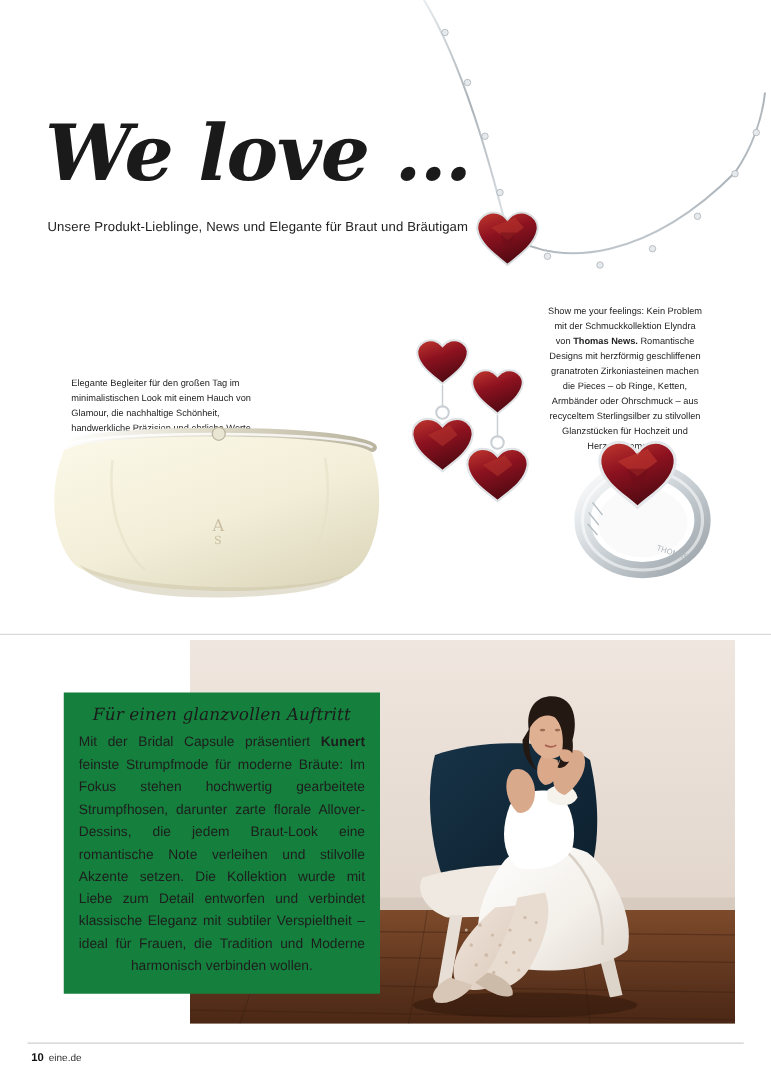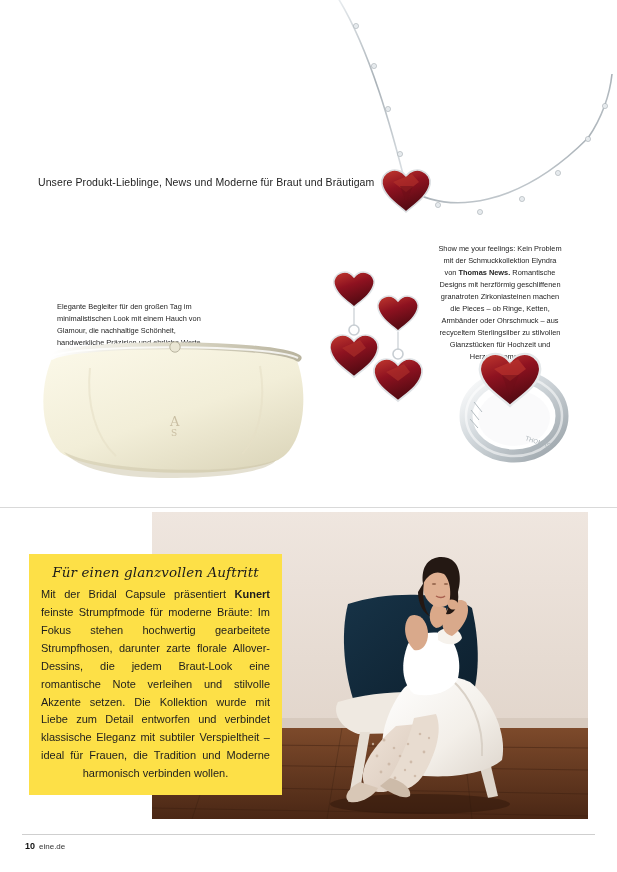--- a/index.html
+++ b/index.html
@@ -127,23 +127,23 @@
   }
   .photo {
     position: absolute;
     left: 152px; top: 0px;
     width: 436px; height: 307px;
     background: #efe7e1;
     overflow: hidden;
   }
   .textbox {
     position: absolute;
-    left: 29px; top: 42px;
+    left: 51px; top: 42px;
     width: 253px;
-    background: #fde047;
+    background: #15803d;
     padding: 8px 12px 12px 12px;
     box-sizing: border-box;
   }
   .feat-title {
     font-family: "DejaVu Serif", serif;
     font-style: italic;
     font-size: 13.5px;
     color: #1a1a1a;
     text-align: center;
     margin: 2px 0 6px 0;
@@ -227,21 +227,22 @@
         <circle cx="275" cy="116" r="2.6"></circle>
       </g>
 
       <g transform="translate(76,196)">
         <path d="M0,-10 C -9,-22 -26,-14 -24,-2 C -22,10 -8,19 0,26 C 8,19 22,10 24,-2 C 26,-14 9,-22 0,-10 Z" fill="url(#gem1)" stroke="#d9dde0" stroke-width="1.6"></path>
         <path d="M-13,-4 L0,6 L13,-4 L6,-12 Z" fill="#b5342c" opacity="0.6"></path>
         <path d="M-6,0 L0,16 L7,0 Z" fill="#6d0e18" opacity="0.55"></path>
       </g>
     </svg>
 
-    <div class="subhead">Unsere Produkt-Lieblinge, News und Moderne für Braut und Bräutigam</div>
+    <div class="headline">We love …</div>
+    <div class="subhead">Unsere Produkt-Lieblinge, News und Elegante für Braut und Bräutigam</div>
 
     <div class="caption-left">
       <span>Elegante Begleiter für den großen Tag im minimalistischen Look mit einem Hauch von Glamour, die nachhaltige Schönheit, handwerkliche Präzision und ehrliche Werte verbinden – aus biozertifizierten Materialien unter fairen Bedingungen in Deutschland gefertigt – gibt’s von </span><b>Alexandra Svendsen.</b>
     </div>
 
     <div class="caption-right">
       <span>Show me your feelings: Kein Problem mit der Schmuckkollektion Elyndra von </span><b>Thomas News.</b><span> Romantische Designs mit herzförmig geschliffenen granatroten Zirkoniasteinen machen die Pieces – ob Ringe, Ketten, Armbänder oder Ohrschmuck – aus recyceltem Sterlingsilber zu stilvollen Glanzstücken für Hochzeit und Herzensmomente.</span>
     </div>
 
     <svg class="clutch-wrap" viewBox="0 0 300 170">

